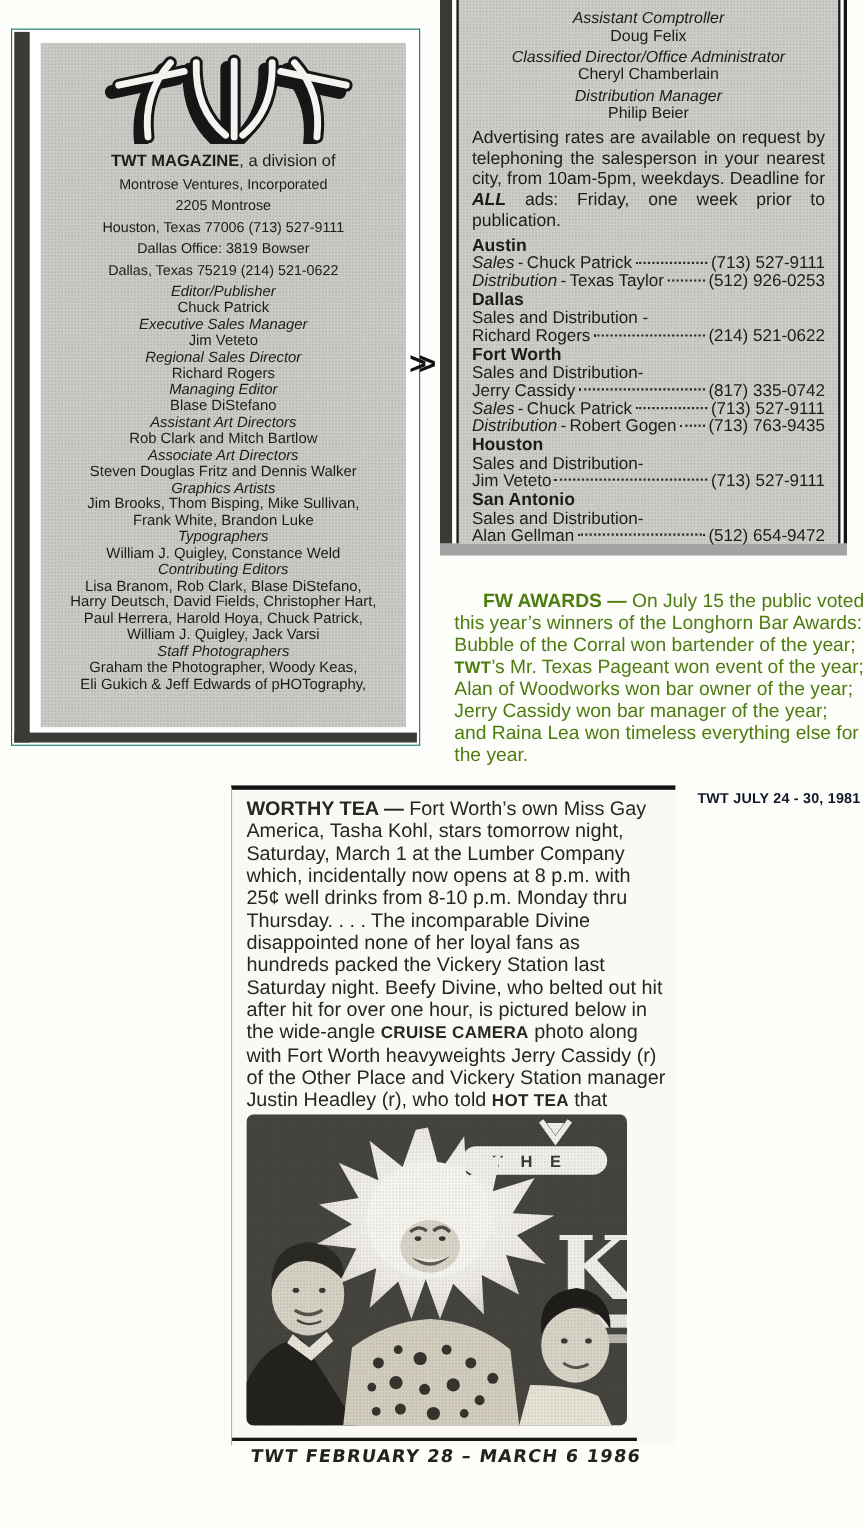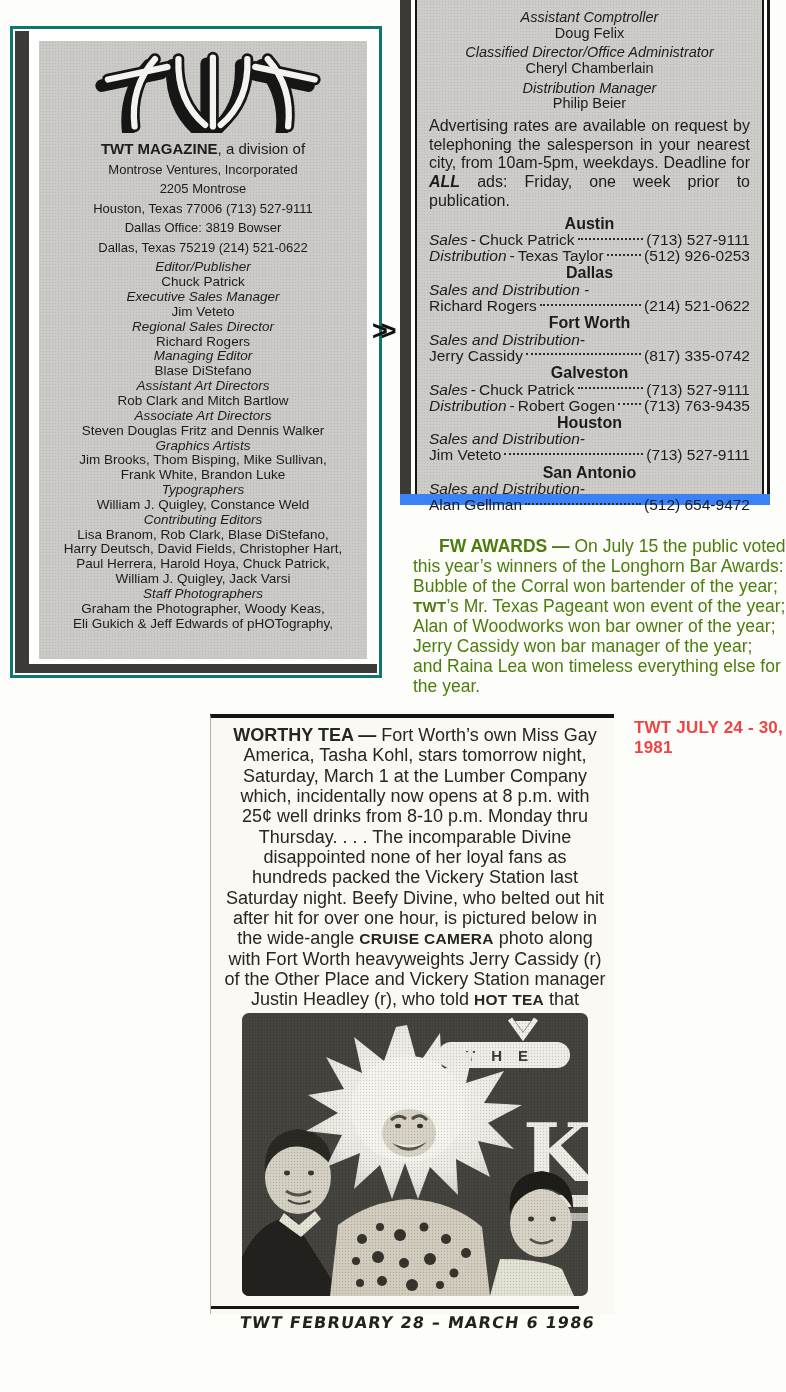--- a/index.html
+++ b/index.html
@@ -5,21 +5,21 @@
   html,body{margin:0;padding:0;}
   body{
     width:786px;height:1392px;position:relative;
     background:#fdfdfa;color:#1c1c1a;
     font-family:"Liberation Sans",sans-serif;
     overflow:hidden;
   }
   
   .clip-left{
     position:absolute;left:10px;top:26px;width:372px;height:652px;
-    box-sizing:border-box;background:#fff;border:3px solid #0f766e;
+    box-sizing:border-box;background:#fff;border:1px solid #0f766e;
     padding:12px 12px 16px 26px;
   }
   .clip-left::before{content:"";position:absolute;left:2px;top:2px;bottom:2px;width:14px;background:#3b3a36;}
   .clip-left::after{content:"";position:absolute;left:2px;right:2px;bottom:2px;height:9px;background:#3b3a36;}
   .panel{
     position:relative;z-index:1;height:100%;box-sizing:border-box;
     background-color:#cbcac6;
     background-image:radial-gradient(#b9b8b3 0.8px, rgba(0,0,0,0) 0.9px);
     background-size:3px 3px;
     text-align:center;overflow:hidden;
@@ -28,67 +28,66 @@
   .logo-wrap{margin:2px auto 4px;}
   .org{margin:2px 0 0;font-size:15px;line-height:1.12;}
   .addr{font-size:13px;line-height:1.12;margin:5px;}
   .role-group{margin-top:0;}
   .role-title{font-style:italic;}
   .role-name{font-style:normal;}
   
   .clip-right{
     position:absolute;left:400px;top:0;width:370px;height:505px;
     box-sizing:border-box;background:#fff;
-    border-bottom:11px solid #3b82f6;
+    border-bottom:11px solid #a3a3a3;
     padding:0 6px 0 15px;
   }
   .clip-right::before{content:"";position:absolute;left:0;top:0;bottom:0;width:11px;background:#3b3a36;}
   .clip-right::after{content:"";position:absolute;right:0;top:0;bottom:0;width:3px;background:#161616;}
   .panel-r{
     position:relative;z-index:1;height:100%;box-sizing:border-box;
     border-left:2px solid #161616;border-right:2px solid #161616;
     background-color:#cdccc8;
     background-image:radial-gradient(#bbbab5 0.8px, rgba(0,0,0,0) 0.9px);
     background-size:3px 3px;
     padding:10px 12px 4px 12px;
     font-size:14.5px;line-height:1.08;
   }
   .r-role{ text-align:center;margin-bottom:4px;}
   .ad{margin:5px 0 4px;text-align:justify;font-size:16px;line-height:1.17;}
-  .city-name{text-align:center;font-weight:700;font-size:16px;line-height:1.1;}
+  .city-name{font-weight:700;font-size:16px;line-height:1.1;}
   .crow{display:flex;align-items:center;font-size:15.5px;line-height:1.04;}
-  .crow-head{font-style:italic;font-size:15.5px;line-height:1.04;}
+  .crow-head{font-size:15.5px;line-height:1.04;}
   .dots{flex:1;border-bottom:2px dotted #2b2b29;margin:0 3px 3px 3px;min-width:14px;}
   .phone{white-space:nowrap;}
   .dash{margin:0 3px;}
   .callout{
     position:absolute;left:372px;top:316px;z-index:3;
     font-size:27px;font-weight:800;letter-spacing:-7px;color:#111;
     transform:scaleY(1.05);
   }
   
   .fw{
     position:absolute;left:413px;top:537px;width:373px;
     font-size:17.5px;line-height:1.14;color:#4d7c0f;
     text-align:left;
   }
   .fw p{margin:0;text-indent:26px;}
   .headline{font-weight:700;}
   .bsc{font-weight:700;font-size:.86em;letter-spacing:.3px;}
   .date81{
     position:absolute;left:634px;top:718px;
-    font-size:17px;font-weight:700;letter-spacing:.2px;color:#ef4444;
+    font-size:13px;font-weight:700;letter-spacing:.2px;color:#0f172a;
   }
   
   .clip-tea{
     position:absolute;left:210px;top:714px;width:404px;height:600px;
     box-sizing:border-box;background:#fbf9f3;
     border-top:4px solid #141414;border-left:1px solid #b4b2ac;
     padding:7px 8px 0 13px;
-    text-align:center;
   }
   .tea-body{margin:0;font-size:18px;line-height:1.13;color:#262622;width:382px;}
   .tea-body .first{text-indent:34px;}
   .photo-wrap{margin-top:3px;}
   .tea-rule{border:0;border-top:3px solid #161616;margin:6px 0 2px -13px;width:368px;}
   .date86{
     display:inline-block;font-size:16px;font-weight:700;letter-spacing:1.2px;
     transform:skewX(-8deg);color:#22221f;margin:2px 0 0 4px;
     font-family:"DejaVu Sans",sans-serif;
   }
@@ -231,21 +230,20 @@
       <div class="city-name">Fort Worth</div>
       <div class="crow-head">Sales and Distribution-</div>
       <div class="crow">
         <span>Jerry Cassidy</span>
         <span class="dots"></span>
         <span class="phone">(817) 335-0742</span>
       </div>
     </div>
 
     <div>
-      <div class="city-name">Galveston</div>
       <div class="crow">
         <span><i>Sales</i><span class="dash">-</span><span>Chuck Patrick</span></span>
         <span class="dots"></span>
         <span class="phone">(713) 527-9111</span>
       </div>
       <div class="crow">
         <span><i>Distribution</i><span class="dash">-</span><span>Robert Gogen</span></span>
         <span class="dots"></span>
         <span class="phone">(713) 763-9435</span>
       </div>

